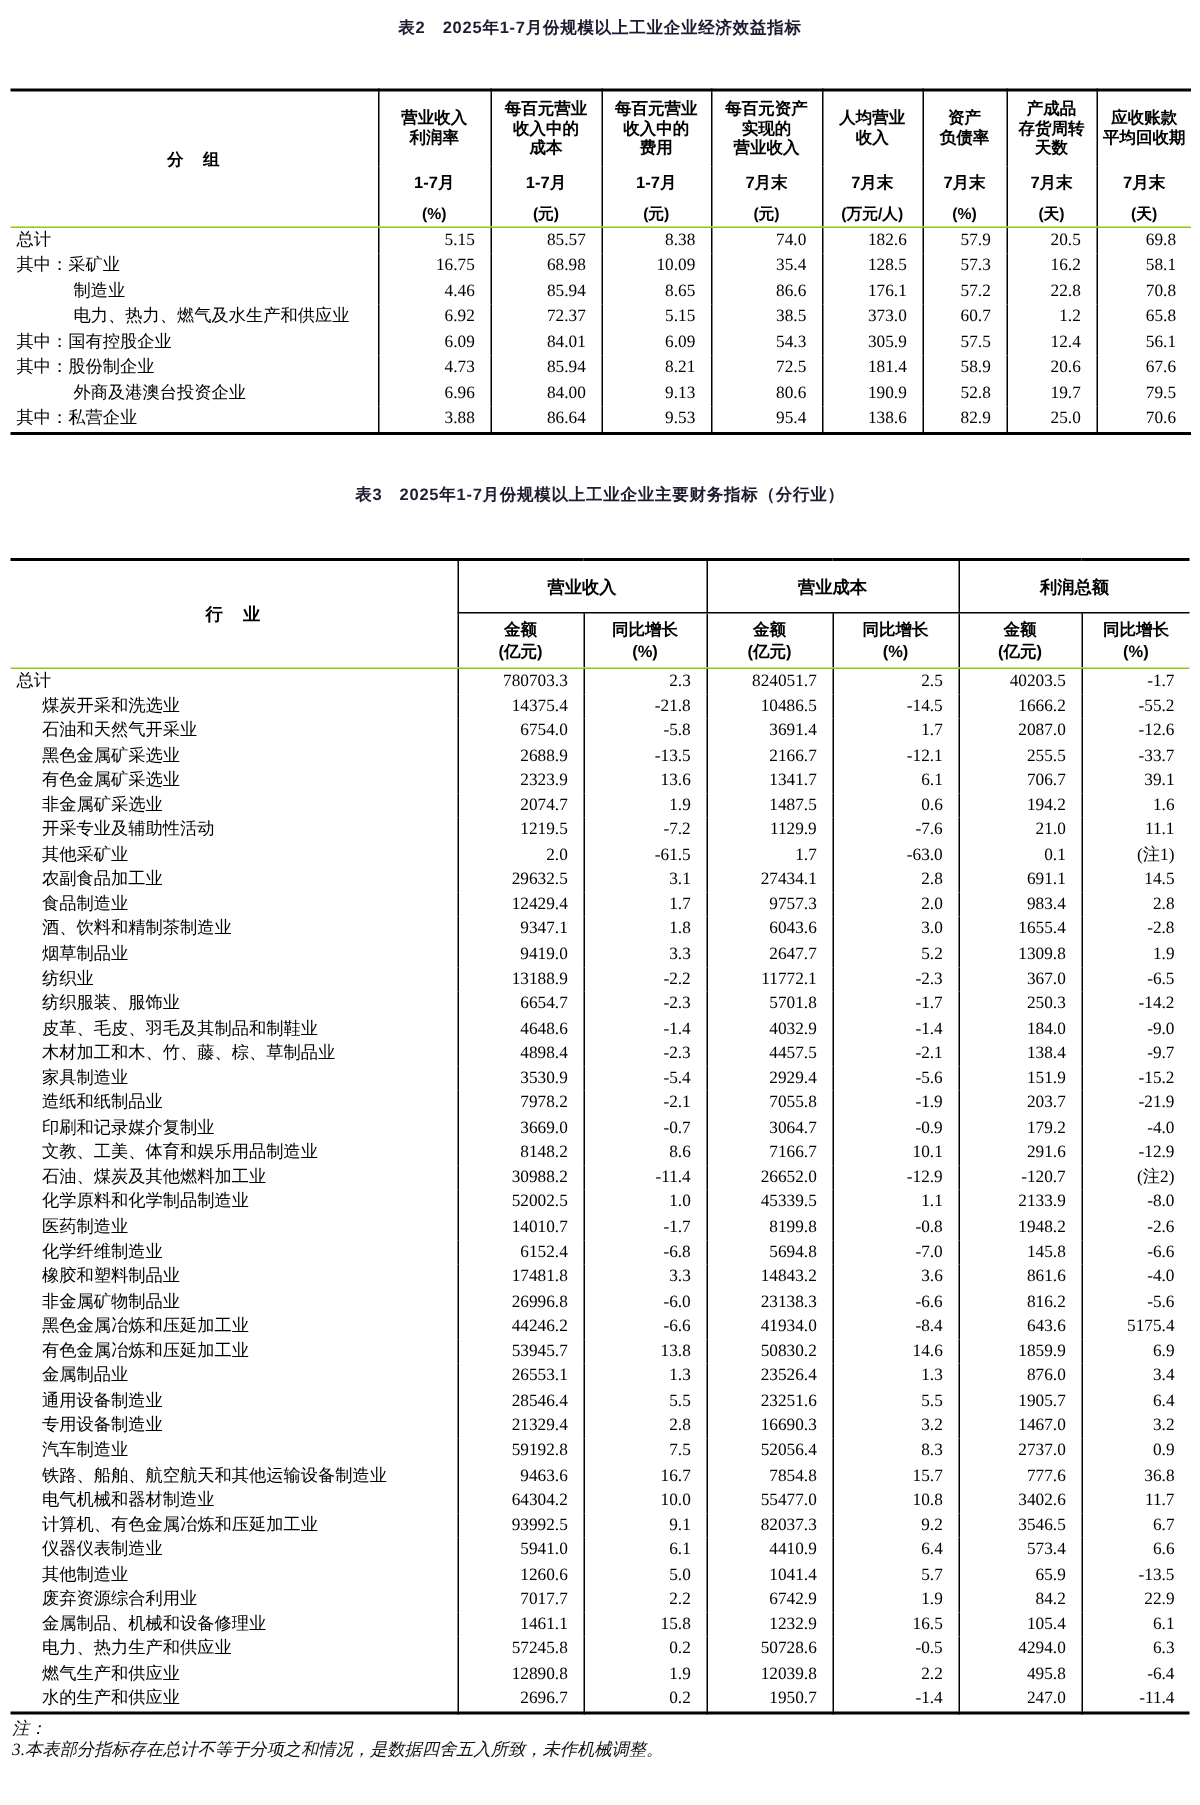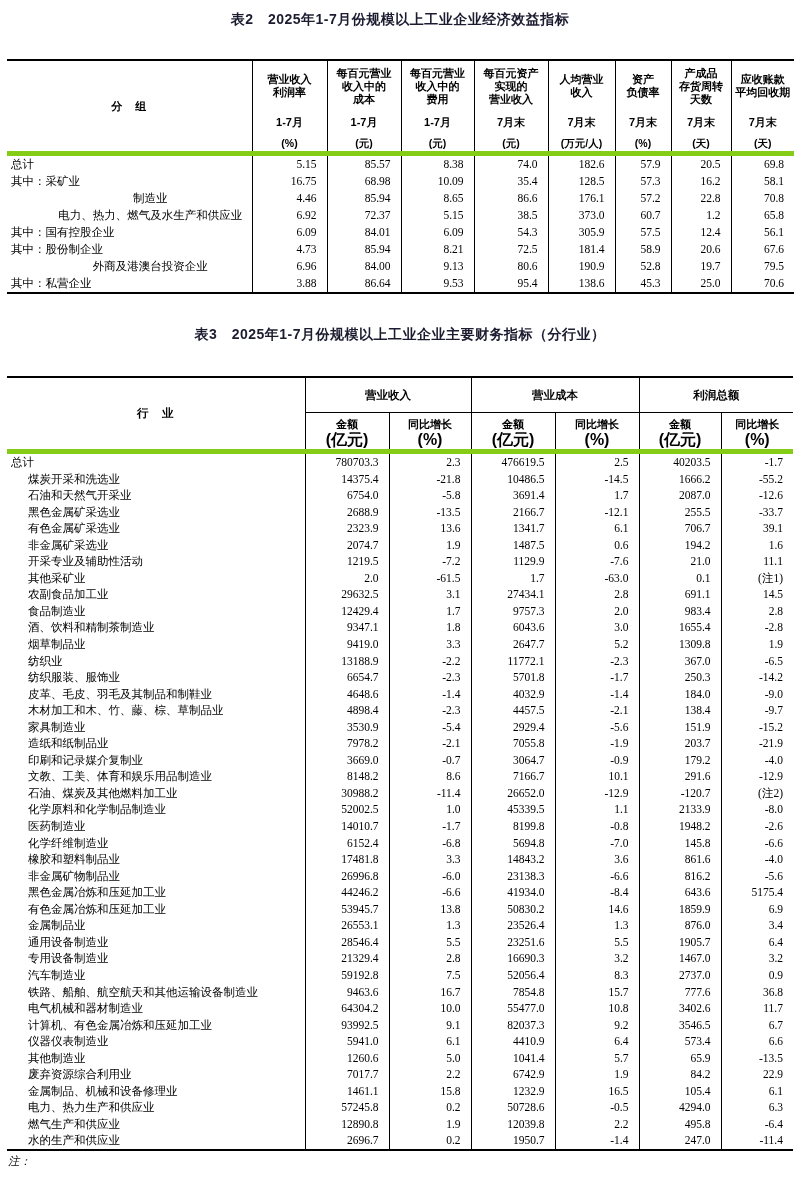--- a/index.html
+++ b/index.html
@@ -2,54 +2,54 @@
 <html><head>
 <meta charset="utf-8">
 <style>
   html,body{margin:0;padding:0;}
   body{
     width:800px;height:1203px;overflow:hidden;background:#ffffff;color:#000;
     font-family:"Liberation Sans","DejaVu Sans",sans-serif;
     -webkit-font-smoothing:antialiased;
   }
   .title{
-    text-align:center;font-weight:bold;font-size:14px;line-height:20px;
+    text-align:center;font-weight:bold;font-size:11px;line-height:20px;
     color:#1c1c30;margin:0;letter-spacing:0.5px;
     font-family:"Liberation Sans","DejaVu Sans",sans-serif;
   }
   #t2-title{padding-top:9px;}
   #t3-title{margin-top:30px;}
   table.dtable{
     border-collapse:collapse;table-layout:fixed;margin-left:7px;
     border-top:2.5px solid #000;border-bottom:2.5px solid #000;
   }
   #t2{width:787px;margin-top:30px;}
   #t3{width:786px;margin-top:32px;}
   .dtable th,.dtable td{padding:0;border-left:1px solid #000;}
   .dtable .no-left{border-left:none;}
   .dtable th{font-weight:bold;font-size:11px;vertical-align:middle;text-align:center;}
-  .hb{border-bottom:5px solid #84cc16;}           
+  .hb{border-bottom:1px solid #84cc16;}           
   .gb{border-bottom:1px solid #000;}           
   .corner{font-size:12px;letter-spacing:1px;}
   .hname{white-space:pre-line;line-height:13px;}
   #t2 tr.names th{height:50px;}
   #t2 tr.periods th{height:40px;}
   .period{line-height:14px;margin-top:2px;}
   .unit{line-height:14px;margin-top:7px;font-size:10.5px;}
   #t3 tr.groups th{height:34px;font-size:11.5px;}
   #t3 tr.subs th{height:36px;margin-top:15px;}
   .sub-name{line-height:14px;}
-  .sub-unit{line-height:13px;margin-top:2px;font-size:16px;}
+  .sub-unit{line-height:13px;margin-top:2px;font-size:11px;}
   #t2 tbody td{height:17px;line-height:17px;font-size:11.5px;}
   #t3 tbody td{height:16.55px;line-height:16.55px;font-size:11.5px;}
   td.lbl{
     text-align:left;padding-left:4px;white-space:nowrap;overflow:hidden;
     font-family:"Liberation Sans","DejaVu Sans",sans-serif;
   }
-  #t2 td.lbl.ind{padding-left:42px;text-align:center;}
+  #t2 td.lbl.ind{padding-left:42px;}
   #t3 td.lbl.ind{padding-left:21px;}
   td.num{
     text-align:right;padding-right:10px;
     font-family:"Liberation Serif","DejaVu Serif",serif;
   }
   #notes{
     margin:3px 0 0 8px;font-size:11.5px;line-height:14px;color:#111;
     font-style:italic;font-family:"Liberation Serif","DejaVu Serif",serif;
   }
 </style>
@@ -223,21 +223,21 @@
         <td class="num">19.7</td>
         <td class="num">79.5</td>
       </tr>
       <tr>
         <td class="lbl no-left">其中：私营企业</td>
         <td class="num">3.88</td>
         <td class="num">86.64</td>
         <td class="num">9.53</td>
         <td class="num">95.4</td>
         <td class="num">138.6</td>
-        <td class="num">45.3</td>
+        <td class="num">82.9</td>
         <td class="num">25.0</td>
         <td class="num">70.6</td>
       </tr>
     </tbody>
 </table>
 
 <h1 class="title" id="t3-title">表3　2025年1-7月份规模以上工业企业主要财务指标（分行业）</h1>
 
 <table class="dtable" id="t3">
   <colgroup>
@@ -281,21 +281,21 @@
           <div class="sub-name">同比增长</div>
           <div class="sub-unit">(%)</div>
         </th>
       </tr>
   </thead>
   <tbody id="t3-body">
       <tr>
         <td class="lbl no-left">总计</td>
         <td class="num">780703.3</td>
         <td class="num">2.3</td>
-        <td class="num">476619.5</td>
+        <td class="num">824051.7</td>
         <td class="num">2.5</td>
         <td class="num">40203.5</td>
         <td class="num">-1.7</td>
       </tr>
       <tr>
         <td class="lbl no-left ind">煤炭开采和洗选业</td>
         <td class="num">14375.4</td>
         <td class="num">-21.8</td>
         <td class="num">10486.5</td>
         <td class="num">-14.5</td>
@@ -661,14 +661,15 @@
         <td class="num">-1.4</td>
         <td class="num">247.0</td>
         <td class="num">-11.4</td>
       </tr>
     </tbody>
 </table>
 
 <div id="notes">
   <div>注：</div>
   <div id="note-items">
+      <div class="note-line">3.本表部分指标存在总计不等于分项之和情况，是数据四舍五入所致，未作机械调整。</div>
     </div>
 </div>
 
 </body></html>

